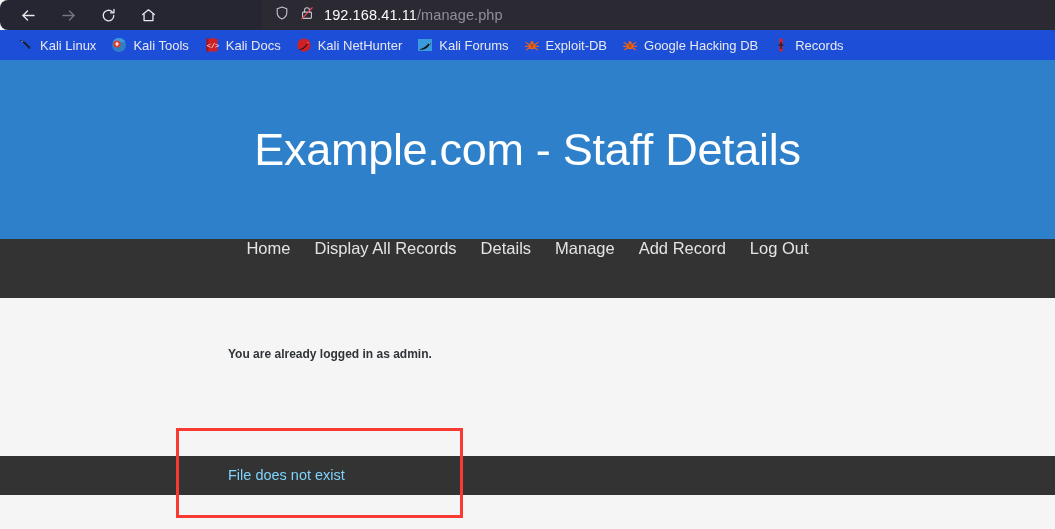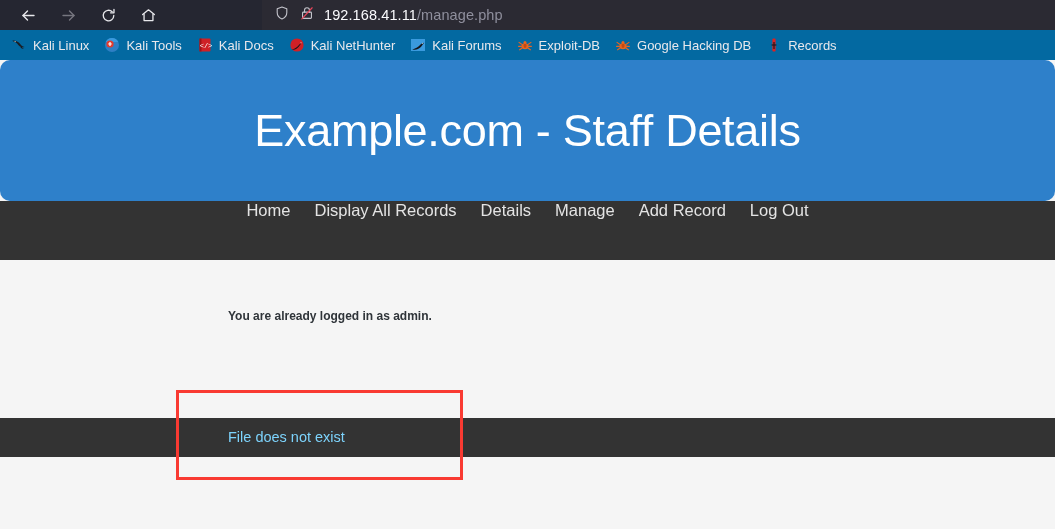--- a/index.html
+++ b/index.html
@@ -9,20 +9,21 @@
     background:#f5f5f5;
     overflow:hidden;
   }
 
   
   .browser-toolbar {
     height:30px;
     background:#252631;
     display:flex;
     position:relative;
+    border-radius:8px;
   }
   .nav-buttons { display:flex; align-items:center; padding-left:8px; gap:0px; }
   .nav-btn {
     width:40px; height:30px;
     display:flex; align-items:center; justify-content:center;
   }
   .nav-btn svg { display:block; }
 
   .urlbar {
     position:absolute;
@@ -36,45 +37,44 @@
     font-size:14.5px;
     color:#fbfbfe;
     letter-spacing:.1px;
     white-space:nowrap;
   }
   .urlbar .url-text .path { color:#8f8f9d; }
 
   
   .bookmarks-bar {
     height:30px;
-    background:#0369a1;
+    background:#1d4ed8;
     display:flex;
     align-items:center;
-    padding-left:5px;
+    padding-left:12px;
     gap:3px;
   }
   .bm {
     display:flex; align-items:center; gap:6px;
     padding:3px 6px;
     border-radius:3px;
     white-space:nowrap;
   }
   .bm-label { font-size:13px; color:#e8e8ec; }
   .bm-icon { width:16px; height:16px; display:block; flex:0 0 16px; }
 
   
   .page { width:100%; }
 
   .site-header {
     background:#2e80ca;
-    height:141px;
+    height:179px;
     display:flex;
     align-items:center;
     justify-content:center;
-    border-radius:10px;
   }
   .site-title {
     color:#fff;
     font-size:45px;
     font-weight:400;
     letter-spacing:-.3px;
   }
 
   .navbar {
     background:#333333;

